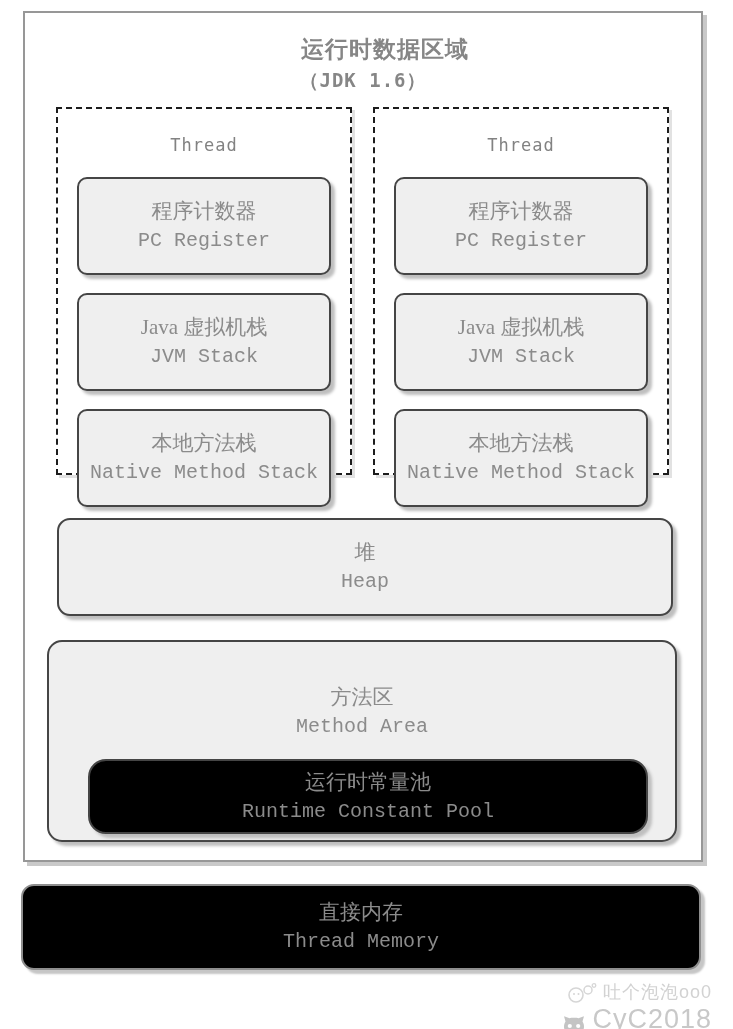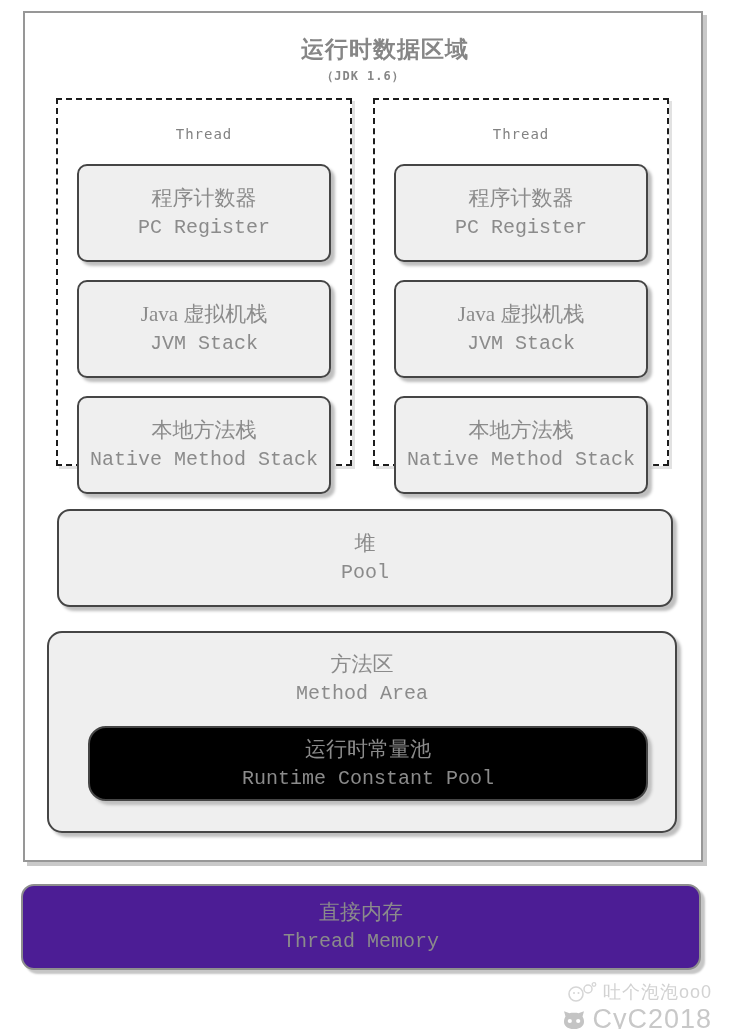--- a/index.html
+++ b/index.html
@@ -12,33 +12,33 @@
     background: #ffffff; border: 2px solid #979797;
     box-shadow: 4px 4px 0 #c9c9c9;
   }
   .frame-title {
     margin-top: 21px; text-align: center;
     font-size: 23px; font-weight: bold; color: #868686; letter-spacing: 1px; padding-left: 44px;
   }
   .frame-subtitle {
     margin-top: 3px; text-align: center;
     font-family: "DejaVu Sans Mono", monospace;
-    font-size: 12px; font-weight: bold; color: #868686; letter-spacing: 1px;
+    font-size: 19px; font-weight: bold; color: #868686; letter-spacing: 1px;
   }
 
   
   .threads-row { display: flex; margin: 13px 32px 0 31px; gap: 21px; }
   .thread-box {
     flex: 1; height: 368px; border: 2px dashed #1c1c1c; background: #ffffff;
     padding: 0 19px; box-shadow: 3px 3px 0 #e2e2e2;
   }
   .thread-label {
     margin-top: 26px; text-align: center;
     font-family: "DejaVu Sans Mono", monospace;
-    font-size: 14px; color: #828282; letter-spacing: 1px;
+    font-size: 17px; color: #828282; letter-spacing: 1px;
   }
 
   
   .cell {
     background: #efefef; border: 2px solid #454545; border-radius: 10px;
     box-shadow: 4px 4px 3px #bfbfbf;
     display: flex; flex-direction: column; align-items: center; justify-content: center;
     text-align: center;
   }
   .thread-box .cell { height: 98px; margin-top: 18px; }
@@ -46,36 +46,36 @@
 
   .zh { font-family: "Liberation Serif", serif; font-size: 21px; color: #8b8b8b; line-height: 30px; }
   .en { font-family: Liberation Mono, monospace; font-size: 20px; color: #8b8b8b; line-height: 30px; }
 
   .heap-box { margin: 43px 28px 0 32px; height: 98px; border-radius: 13px; }
 
   .method-box {
     margin: 24px 24px 0 22px; height: 202px; border-radius: 15px;
     background: #efefef; border: 2px solid #454545;
     box-shadow: 4px 4px 3px #bfbfbf;
-    padding-top: 16px; text-align: center;
+    padding-top: 40px; text-align: center;
   }
   .pool-box { margin: 17px 27px 0 39px; height: 75px; border-radius: 18px; background: #000000; }
 
   
   .direct-box {
     position: absolute; left: 21px; top: 884px; width: 680px; height: 86px;
-    background: #4c1d95; border: 2px solid #8e8e8e; border-radius: 13px;
+    background: #000000; border: 2px solid #8e8e8e; border-radius: 13px;
     box-shadow: 4px 4px 2px #c6c6c6;
     display: flex; flex-direction: column; align-items: center; justify-content: center;
     text-align: center;
   }
 
   
   .watermark { position: absolute; right: 21px; top: 980px; text-align: right; }
-  .wm-line { display: flex; align-items: center; justify-content: flex-end; gap: 6px; }
+  .wm-line { display: flex; align-items: flex-end; justify-content: flex-end; gap: 6px; }
   .wm-text1 { font-size: 18px; color: #d2d2d2; letter-spacing: 1px; }
   .wm-text2 { font-size: 27px; color: #c8c8c8; letter-spacing: 1px; }
   .wm-icon { display: inline-block; line-height: 0; }
 </style>
 </head>
 <body>
 
 <div class="frame">
   <div class="frame-title">运行时数据区域</div>
   <div class="frame-subtitle">（JDK 1.6）</div>
@@ -111,21 +111,21 @@
       <div class="cell">
         <div class="zh">本地方法栈</div>
         <div class="en">Native Method Stack</div>
       </div>
     </div>
 
   </div>
 
   <div class="cell heap-box">
     <div class="zh">堆</div>
-    <div class="en">Pool</div>
+    <div class="en">Heap</div>
   </div>
 
   <div class="method-box">
     <div class="zh">方法区</div>
     <div class="en">Method Area</div>
     <div class="cell pool-box">
       <div class="zh">运行时常量池</div>
       <div class="en">Runtime Constant Pool</div>
     </div>
   </div>

